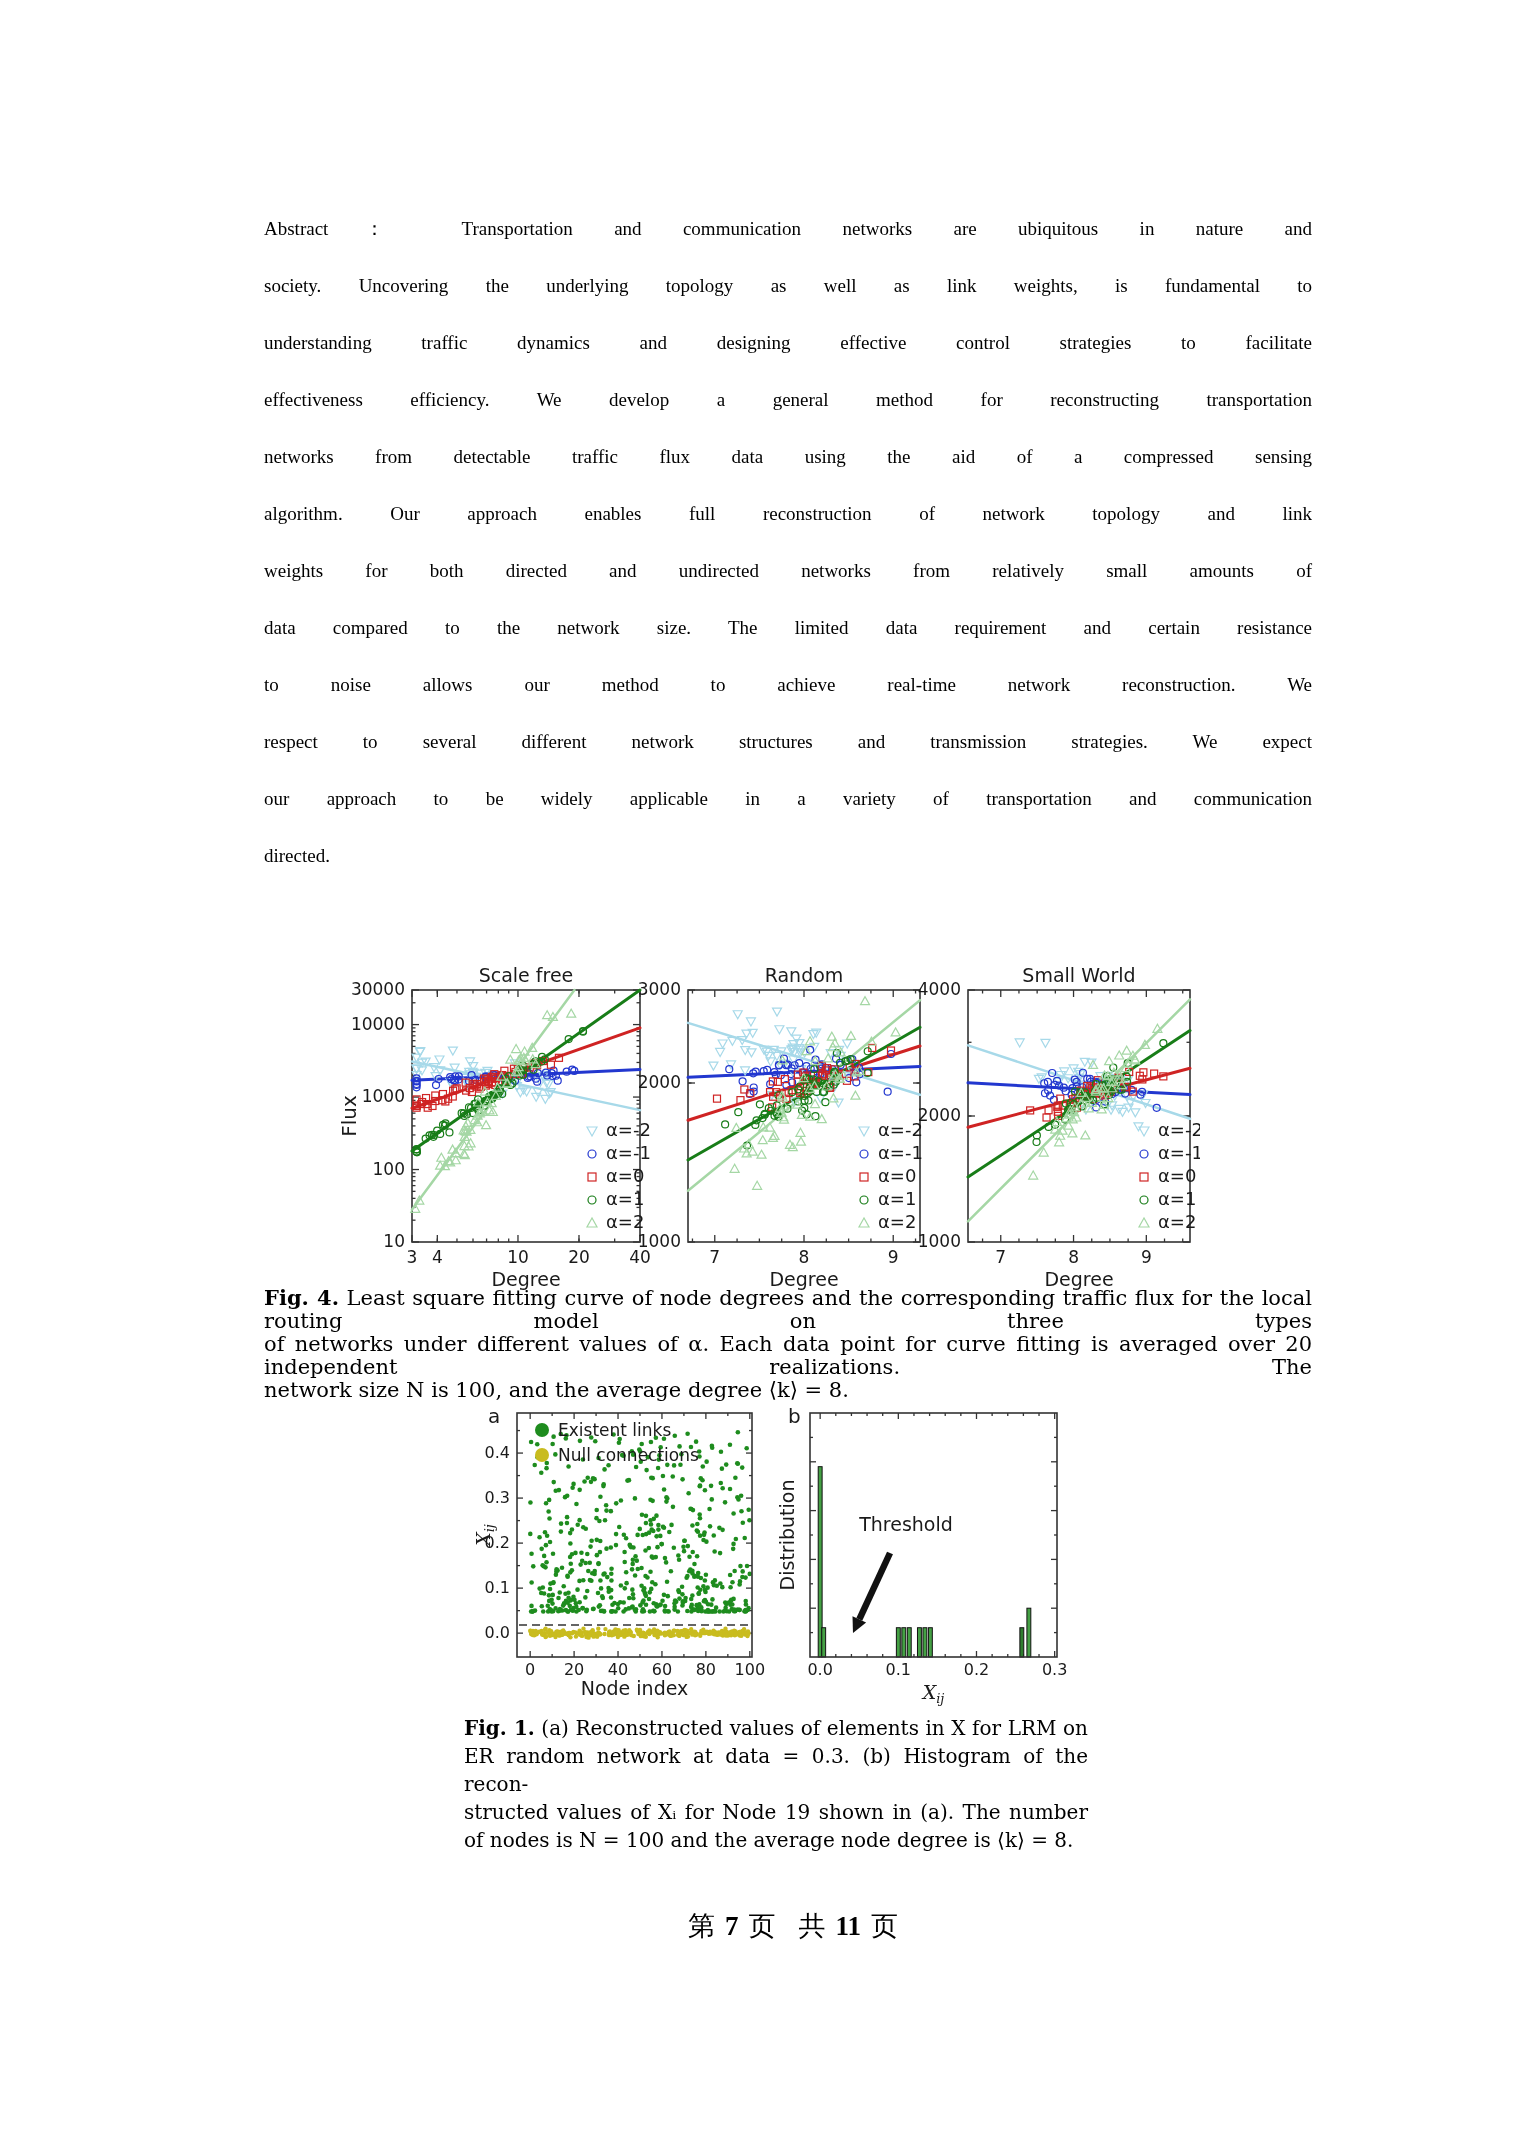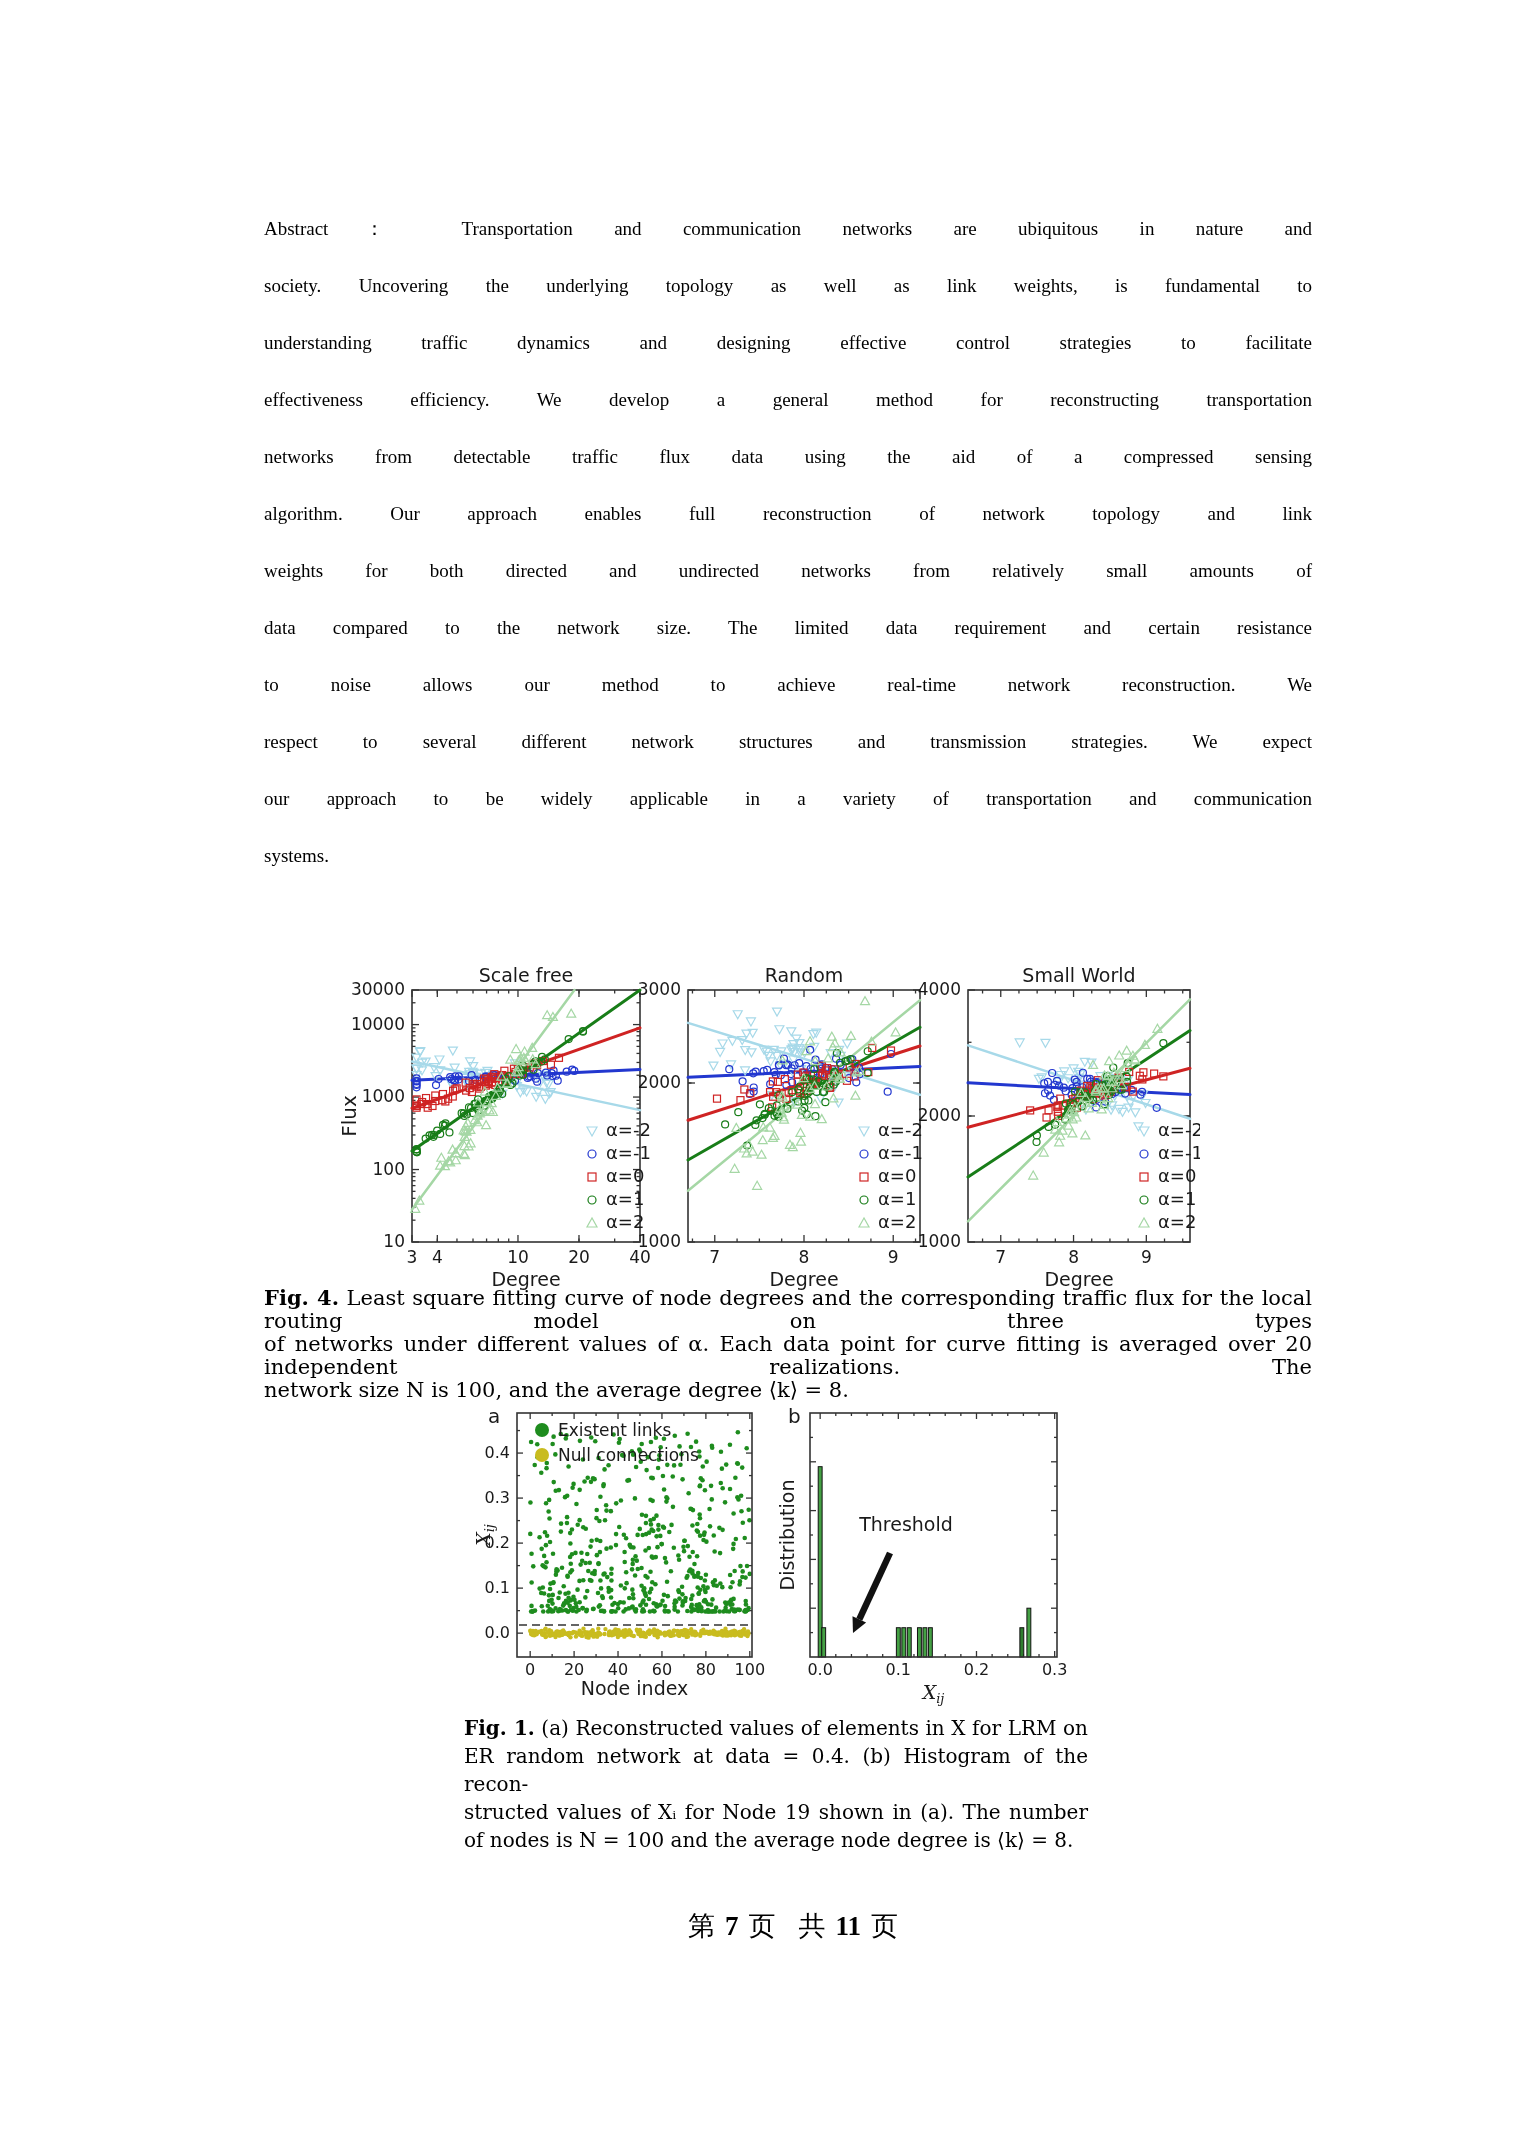--- a/index.html
+++ b/index.html
@@ -41,21 +41,21 @@
   <div class="abs-line">society. Uncovering the underlying topology as well as link weights, is fundamental to</div>
   <div class="abs-line">understanding traffic dynamics and designing effective control strategies to facilitate</div>
   <div class="abs-line">effectiveness efficiency. We develop a general method for reconstructing transportation</div>
   <div class="abs-line">networks from detectable traffic flux data using the aid of a compressed sensing</div>
   <div class="abs-line">algorithm. Our approach enables full reconstruction of network topology and link</div>
   <div class="abs-line">weights for both directed and undirected networks from relatively small amounts of</div>
   <div class="abs-line">data compared to the network size. The limited data requirement and certain resistance</div>
   <div class="abs-line">to noise allows our method to achieve real-time network reconstruction. We</div>
   <div class="abs-line">respect to several different network structures and transmission strategies. We expect</div>
   <div class="abs-line">our approach to be widely applicable in a variety of transportation and communication</div>
-  <div class="abs-line last">systems.</div>
+  <div class="abs-line last">directed.</div>
 </div>
 
 <svg id="fig4" class="fig4-svg" width="860" height="330">
     <line x1="97.3222962457298" y1="280" x2="97.3222962457298" y2="276.5" stroke="#333" stroke-width="1.3"></line>
     <line x1="97.3222962457298" y1="28" x2="97.3222962457298" y2="31.5" stroke="#333" stroke-width="1.3"></line>
     <line x1="116.96379515299914" y1="280" x2="116.96379515299914" y2="276.5" stroke="#333" stroke-width="1.3"></line>
     <line x1="116.96379515299914" y1="28" x2="116.96379515299914" y2="31.5" stroke="#333" stroke-width="1.3"></line>
     <line x1="133.01206828233362" y1="280" x2="133.01206828233362" y2="276.5" stroke="#333" stroke-width="1.3"></line>
     <line x1="133.01206828233362" y1="28" x2="133.01206828233362" y2="31.5" stroke="#333" stroke-width="1.3"></line>
     <line x1="146.58068987838647" y1="280" x2="146.58068987838647" y2="276.5" stroke="#333" stroke-width="1.3"></line>
@@ -2136,20 +2136,20 @@
     <line x1="420" y1="158" x2="389.2966625954065" y2="224.38559438831027" stroke="#111" stroke-width="6.5"></line>
     <path d="M 383 238 L 382.48945978956164 221.23726309060703 L 396.1038654012513 227.5339256860135 Z" fill="#111"></path>
     <rect x="340" y="18" width="247" height="244" fill="none" stroke="#333" stroke-width="1.6"></rect>
     <text x="318" y="28" font-family="&quot;DejaVu Sans&quot;,sans-serif" fill="#1a1a1a" font-size="20">b</text>
     <text font-size="19" text-anchor="middle" fill="#1a1a1a" font-family="&quot;DejaVu Sans&quot;,sans-serif" transform="translate(324,140) rotate(-90)">Distribution</text>
     <text x="463.5" y="304" font-size="19" text-anchor="middle" fill="#1a1a1a" font-family="&quot;DejaVu Serif&quot;,serif" font-style="italic">X<tspan font-size="13" dy="4">ij</tspan></text>
   </svg>
 
 <div class="fig1-caption">
   <div class="cap-line"><b class="cap-label">Fig. 1.</b><span> (a) Reconstructed values of elements in X for LRM on</span></div>
-  <div class="cap-line">ER random network at data = 0.4. (b) Histogram of the recon-</div>
+  <div class="cap-line">ER random network at data = 0.3. (b) Histogram of the recon-</div>
   <div class="cap-line">structed values of Xᵢ for Node 19 shown in (a). The number</div>
   <div class="cap-line last">of nodes is N = 100 and the average node degree is ⟨k⟩ = 8.</div>
 </div>
 
 <div class="footer">
   <span>第</span><span class="num">7</span><span>页</span><span style="margin-left:18px;">共</span><span class="num">11</span><span>页</span>
 </div>
 
 </body></html>

